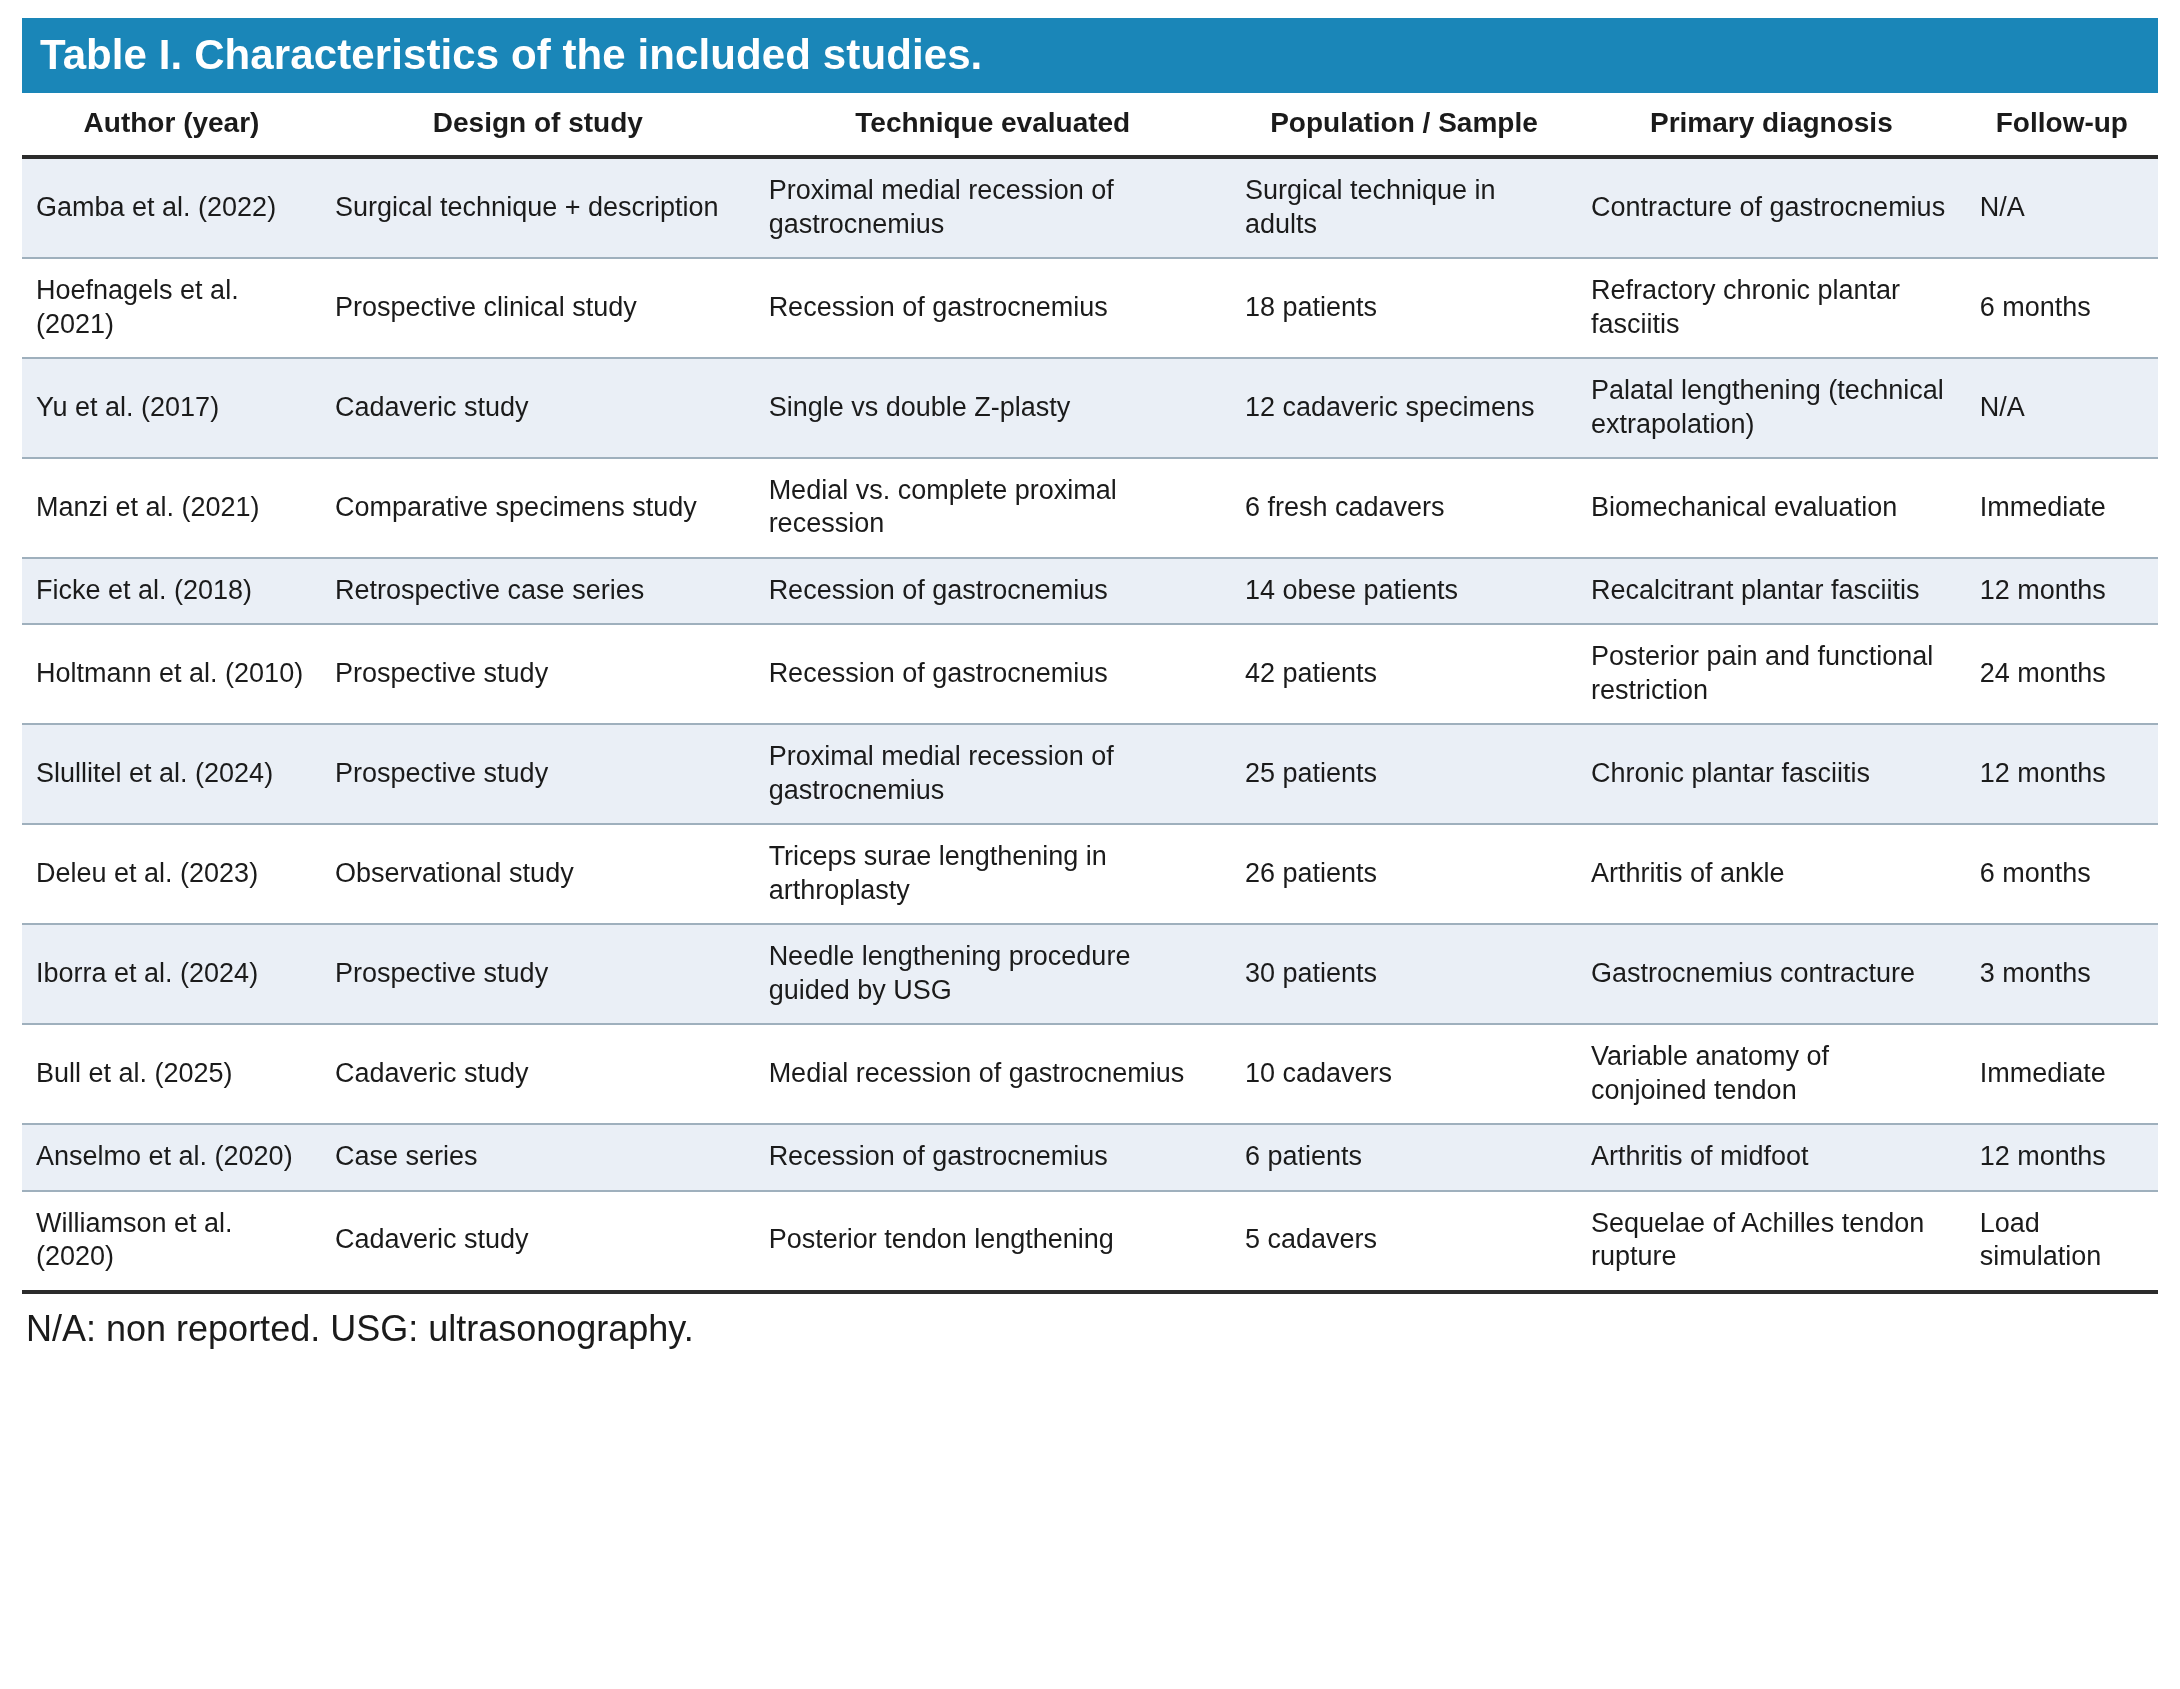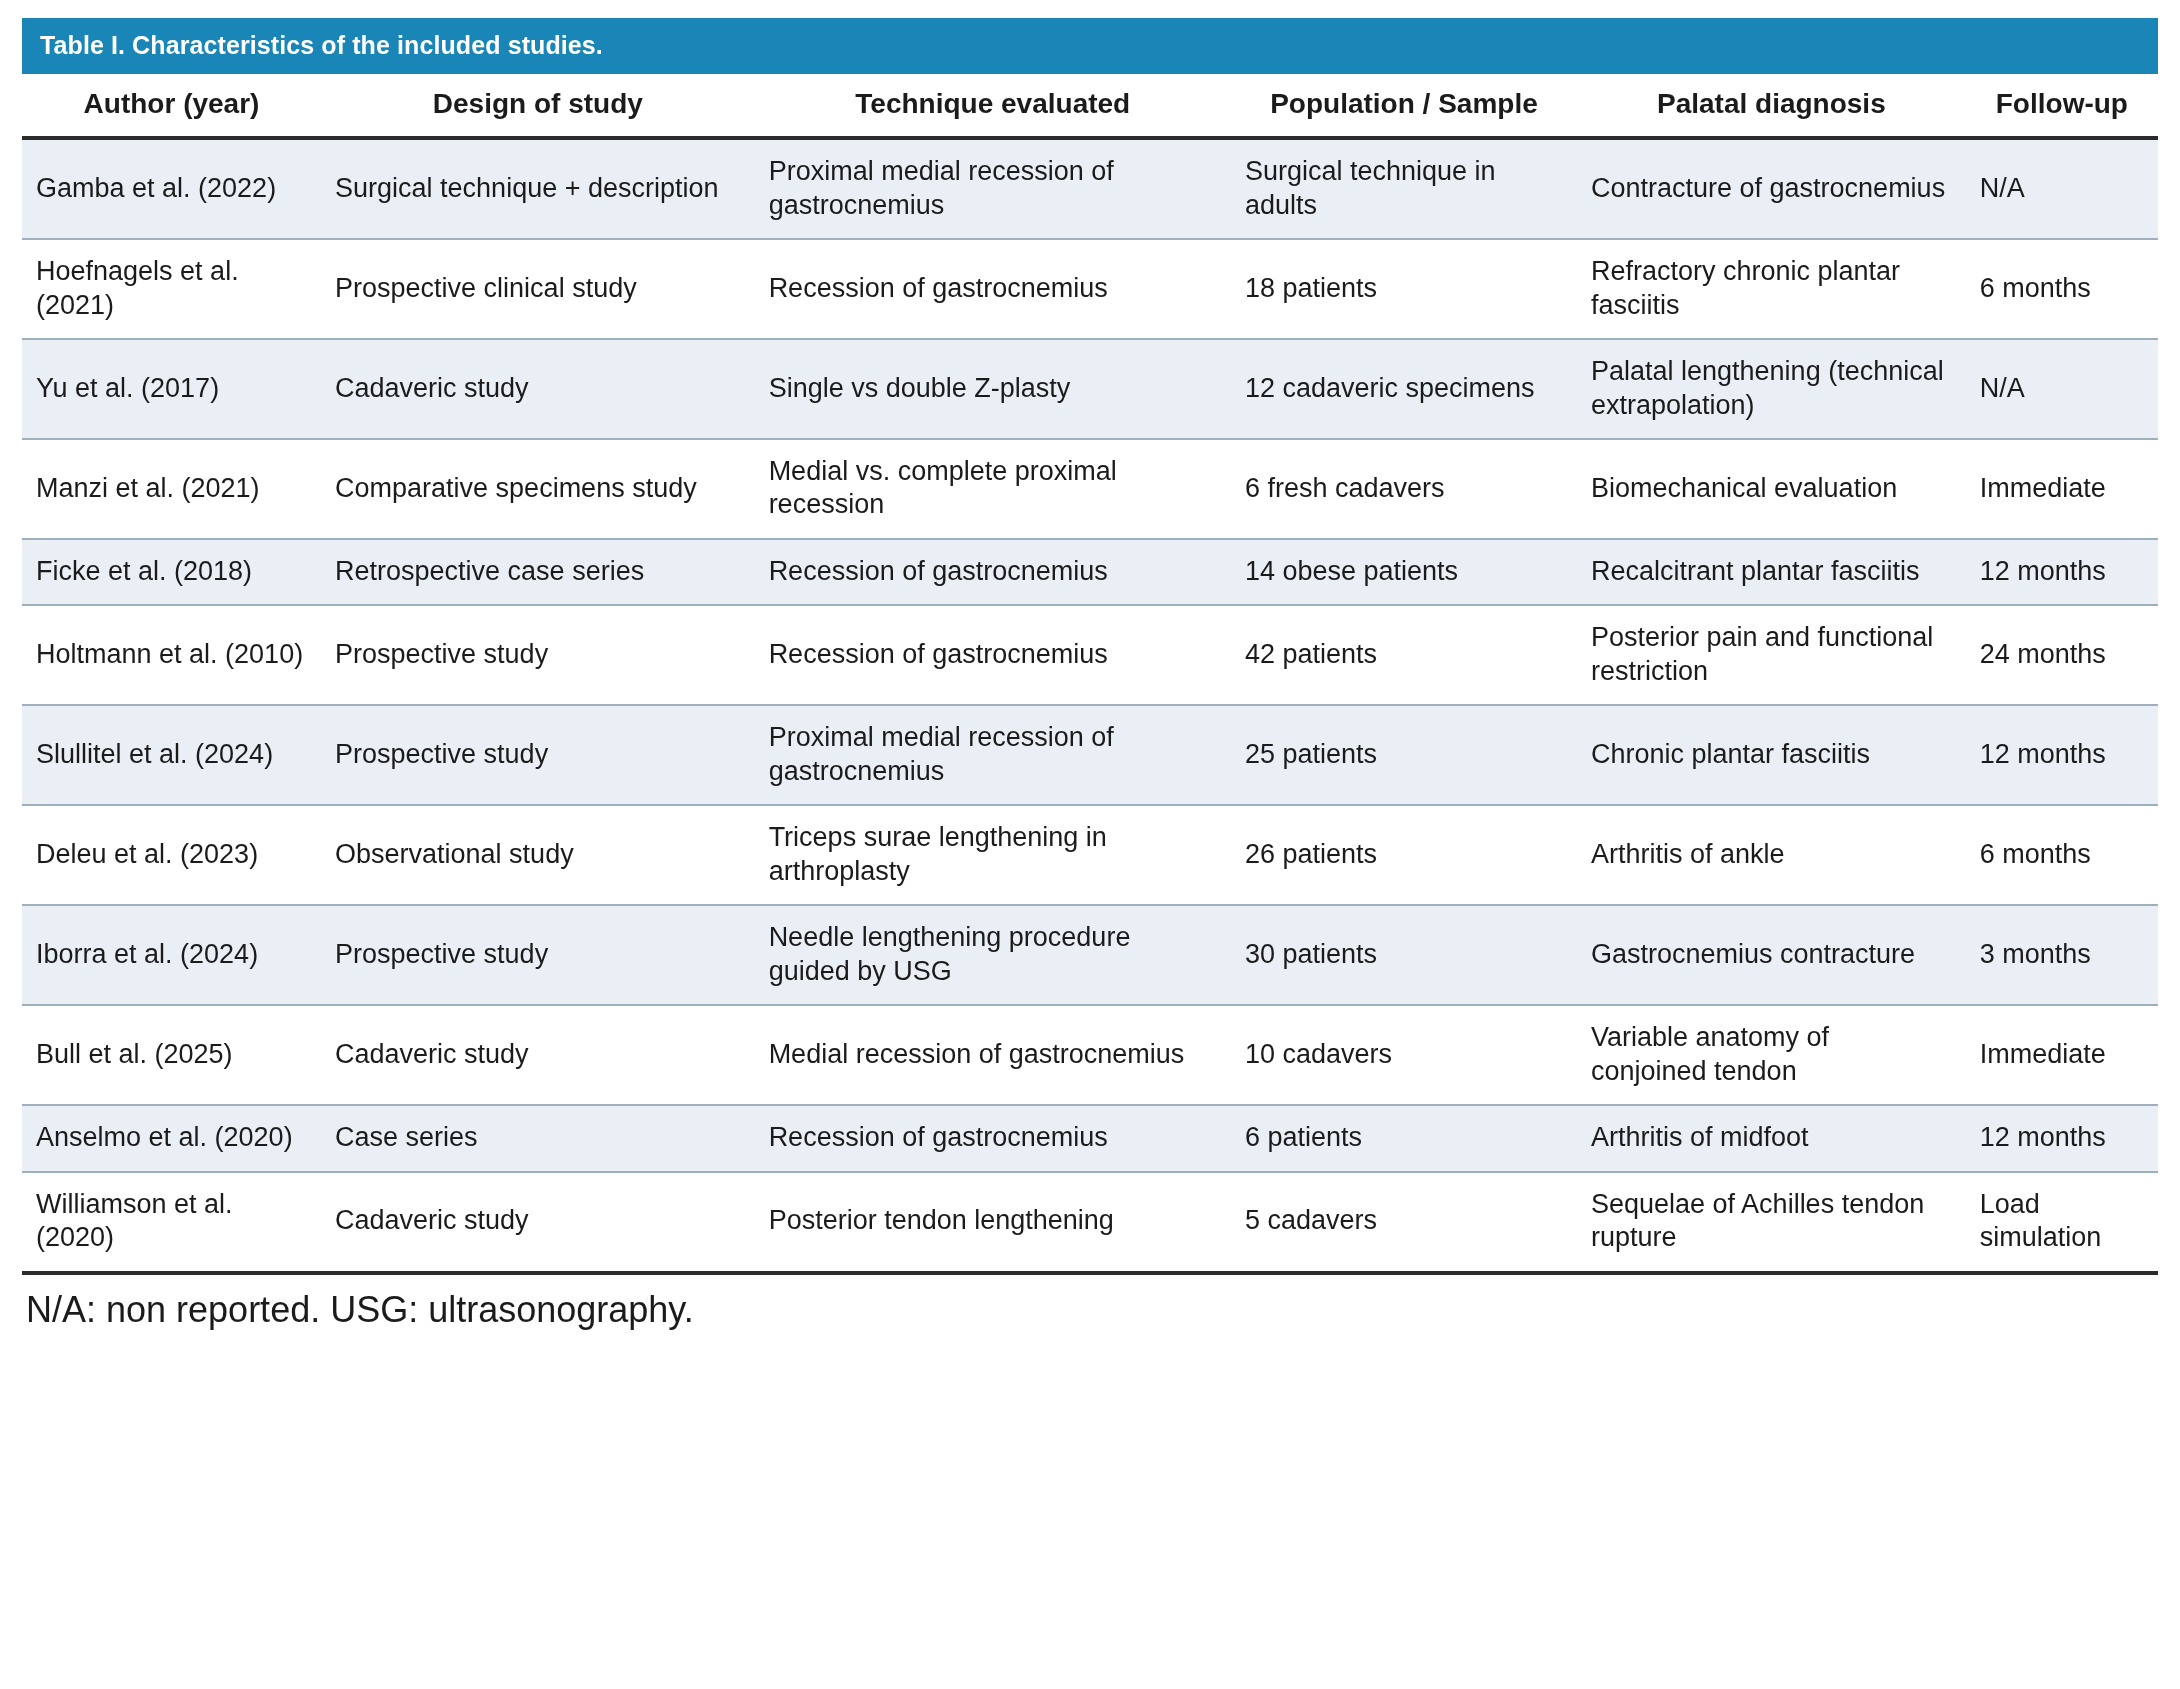--- a/index.html
+++ b/index.html
@@ -12,21 +12,21 @@
     width: 2180px;
   }
   .table-wrap {
     width: 2180px;
     box-sizing: border-box;
     padding: 18px 22px 10px 22px;
   }
   .table-title {
     background: #1a86b8;
     color: #ffffff;
-    font-size: 25px;
+    font-size: 42px;
     font-weight: bold;
     padding: 13px 18px 14px 18px;
     letter-spacing: 0.1px;
   }
   table.study-table {
     width: 100%;
     border-collapse: collapse;
     table-layout: fixed;
   }
   table.study-table col.c0 { width: 14.0%; }
@@ -85,21 +85,21 @@
         <col class="c3">
         <col class="c4">
         <col class="c5">
     </colgroup>
     <thead>
       <tr>
         <th>Author (year)</th>
         <th>Design of study</th>
         <th>Technique evaluated</th>
         <th>Population / Sample</th>
-        <th>Palatal diagnosis</th>
+        <th>Primary diagnosis</th>
         <th>Follow-up</th>
       </tr>
     </thead>
     <tbody>
       <tr>
         <td>Gamba et al. (2022)</td>
         <td>Surgical technique + description</td>
         <td>Proximal medial recession of gastrocnemius</td>
         <td>Surgical technique in adults</td>
         <td>Contracture of gastrocnemius</td>

